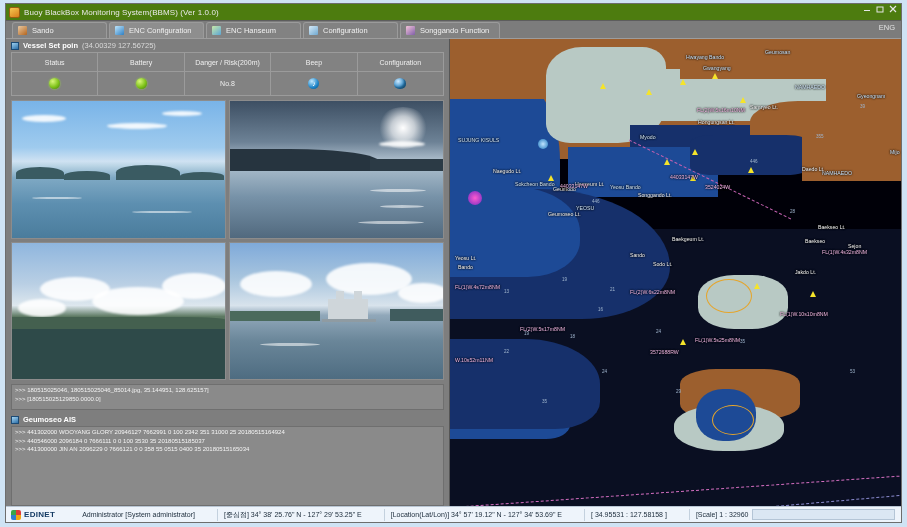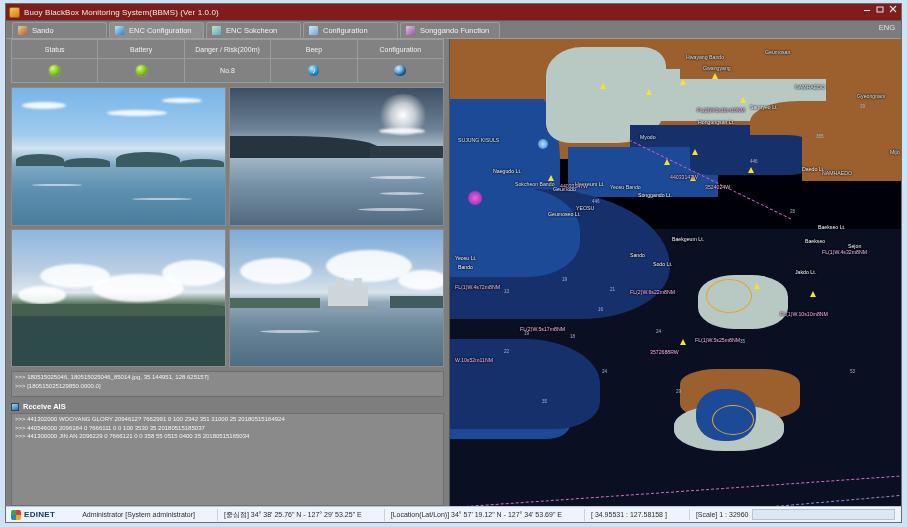--- a/index.html
+++ b/index.html
@@ -11,21 +11,21 @@
   }
   #app {
     position:absolute; left:5px; top:3px;
     width:897px; height:520px;
     background:#7e7e7e;
     border:1px solid #6d6d6d;
     display:flex; flex-direction:column;
   }
   
   .titlebar {
-    height:15px; background:#7f1d1d;
+    height:15px; background:#4d7c0f;
     display:flex; align-items:center;
     padding:8px 3px; position:relative;
     border-bottom:1px solid #5d5d5d;
   }
   .tb-icon {
     width:11px; height:11px; margin-right:4px;
     background:linear-gradient(150deg,#f5c851,#d87e1a);
     border:1px solid #9a5c10; border-radius:2px;
     flex:0 0 auto;
   }
@@ -205,36 +205,41 @@
     <div class="tab">
       <span class="ti ti-system"></span>
       <span>Sando</span>
     </div>
     <div class="tab active">
       <span class="ti ti-encconf"></span>
       <span>ENC Configuration</span>
     </div>
     <div class="tab">
       <span class="ti ti-encctl"></span>
-      <span>ENC Sokcheon</span>
+      <span>ENC Hanseum</span>
     </div>
     <div class="tab">
       <span class="ti ti-conf"></span>
       <span>Configuration</span>
     </div>
     <div class="tab">
       <span class="ti ti-conv"></span>
       <span>Songgando Function</span>
     </div>
   </div>
 
   <div class="body">
 
     <div class="leftpane">
 
+      <div class="vesselbar">
+        <span class="vb-icon"></span>
+        <span>Vessel Set poin</span>
+        <span class="vb-coord">(34.00329  127.56725)</span>
+      </div>
 
       <div class="stbl">
         <div class="strow head">
           <div class="stcell">Status</div>
           <div class="stcell">Battery</div>
           <div class="stcell">Danger / Risk(200m)</div>
           <div class="stcell">Beep</div>
           <div class="stcell">Configuration</div>
         </div>
         <div class="strow val">
@@ -302,21 +307,21 @@
 
       </div>
 
       <div class="logbox">
         <div class="logline">&gt;&gt;&gt; 180515025046, 180515025046_85014.jpg, 35.144951, 128.625157]</div>
         <div class="logline">&gt;&gt;&gt; [180515025129850.0000.0]</div>
       </div>
 
       <div class="aishead">
         <span class="ais-icon"></span>
-        <span>Receive AIS</span>
+        <span>Geumoseo AIS</span>
       </div>
       <div class="aisbox">
         <div class="aisline">&gt;&gt;&gt; 441302000 WOOYANG GLORY 2094612? 7662991 0 100 2342 351 31000 25 20180515164924</div>
         <div class="aisline">&gt;&gt;&gt; 440546000  2096184 0 7666111 0 0 100 3530   35 20180515185037</div>
         <div class="aisline">&gt;&gt;&gt; 441300000 JIN AN 2096229 0 7666121 0 0 358 55 0515 0400  35  20180515165034</div>
       </div>
 
     </div>
 
     <div class="rightpane">

